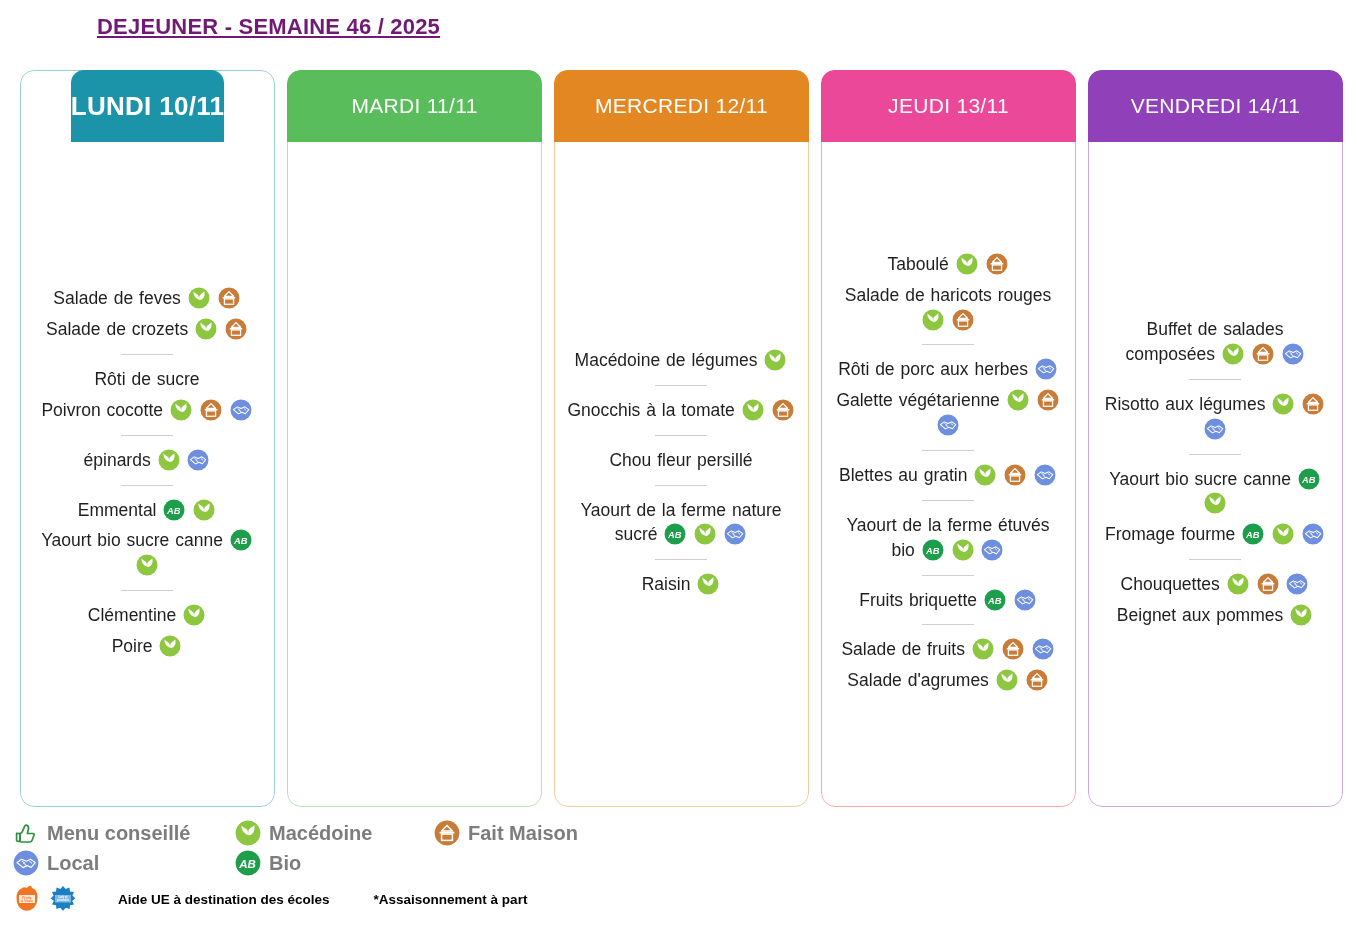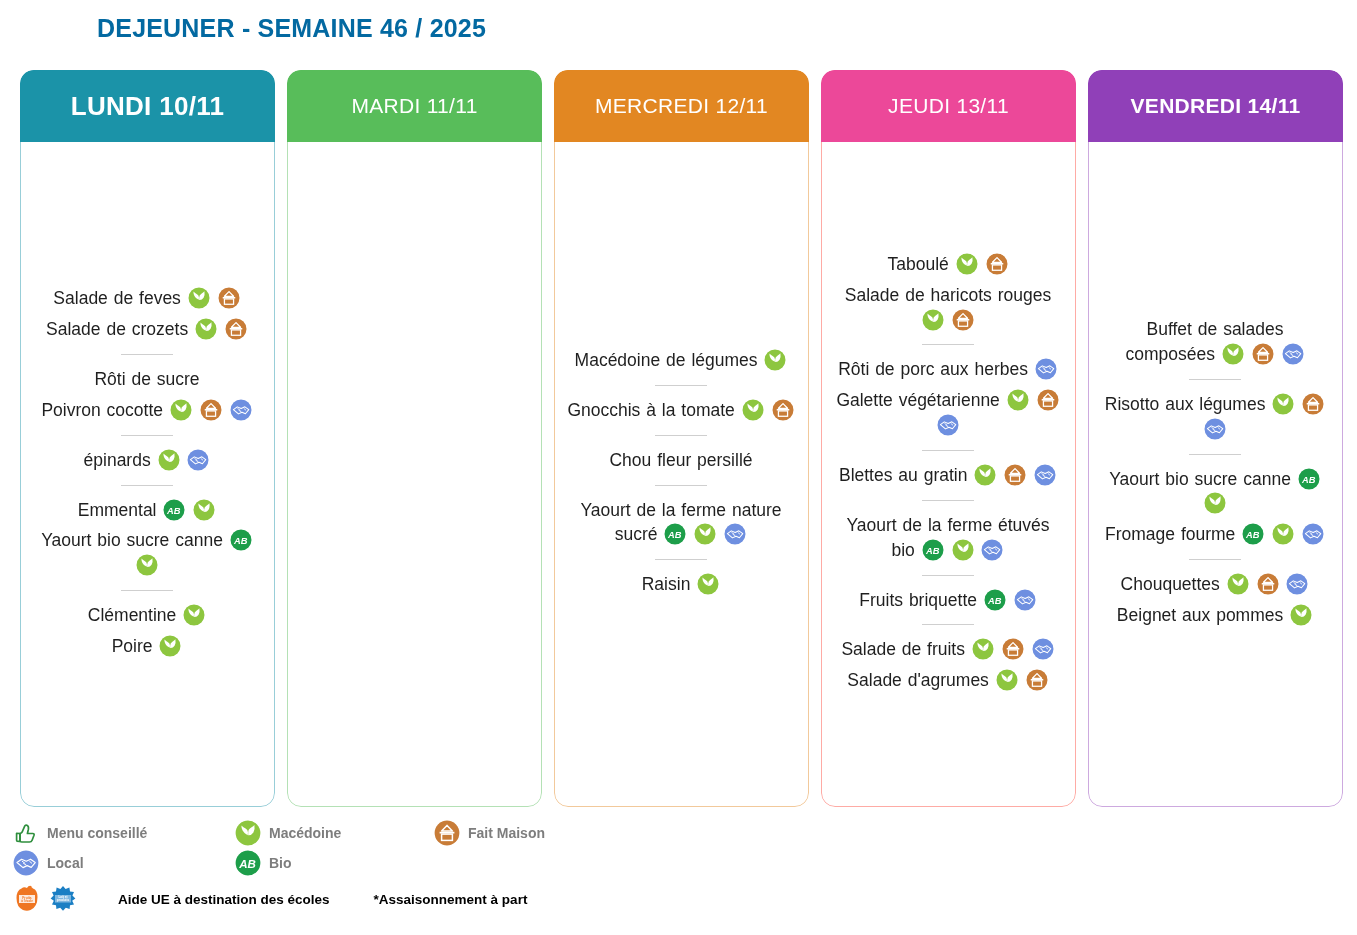--- a/index.html
+++ b/index.html
@@ -7,24 +7,25 @@
     margin: 0; padding: 0;
     width: 1357px; height: 935px;
     background: #ffffff;
     font-family: "Liberation Sans", sans-serif;
     overflow: hidden;
   }
 
   #page-title {
     position: absolute;
     left: 97px; top: 14px;
-    font-size: 25px;
+    font-size: 22px;
     font-weight: bold;
-    color: #0369a1;
+    color: #701a75;
     letter-spacing: 0.2px;
+    text-decoration: underline;
   }
 
   #week-grid {
     position: absolute;
     left: 20px; top: 70px;
     width: 1330px; height: 737px;
     display: flex;
     gap: 12px;
   }
 
@@ -113,21 +114,21 @@
     align-items: center;
     height: 30px;
   }
   .legend-item {
     display: flex;
     align-items: center;
     margin-right: 14px;
   }
   .legend-item .badge { width: 26px; height: 26px; vertical-align: middle; }
   .legend-label {
-    font-size: 14px;
+    font-size: 20px;
     font-weight: bold;
     color: #7d7d7d;
     margin-left: 7px;
   }
   .legend-item.w1 { width: 208px; }
   .legend-item.w2 { width: 185px; }
 
   .legend-row.small { height: 34px; margin-top: 4px; }
   .legend-small-label {
     font-size: 13.5px;
@@ -137,21 +138,21 @@
   .eu-logo { width: 30px; height: 30px; margin-right: 6px; display:block; }
   .spacer-40 { width: 44px; }
   .spacer-28 { width: 34px; }
 </style>
 </head>
 <body>
 
 <div id="page-title">DEJEUNER - SEMAINE 46 / 2025</div>
 
 <div id="week-grid">
-    <div class="day-card" style="color: rgb(27, 147, 168);">
+    <div class="day-card" style="color: rgb(27, 147, 168); align-items: center;">
       <div class="card-border"></div>
       <div class="day-header bold" style="background: rgb(27, 147, 168);">LUNDI 10/11</div>
       <div class="day-body">
         <div class="course">
           <div class="dish"><span>Salade de feves</span> <span class="badge"><svg viewBox="0 0 26 26">
                 <circle cx="13" cy="13" r="12.4" fill="#8dc63f"></circle>
                 <path d="M13.2 21.3 L13.2 12.4 Q13.2 9.2 16.2 7.6 Q18.6 6.3 19.4 5.1 Q20.2 9.6 18.4 12.6 Q16.5 15.6 13.2 15.3" fill="#ffffff"></path>
                 <path d="M12.7 15.2 Q9.3 13.7 7.6 10.5 Q6.3 8 6.4 5.4 Q8.4 7.5 10.6 8.6 Q12.8 9.7 13 12.3 Z" fill="#ffffff"></path>
               </svg></span> <span class="badge"><svg viewBox="0 0 26 26">
                 <circle cx="13" cy="13" r="12.4" fill="#c87c37"></circle>
@@ -407,21 +408,21 @@
                 <circle cx="13" cy="13" r="12.4" fill="#c87c37"></circle>
                 <path d="M13 5.4 L18.4 11 L7.6 11 Z" fill="none" stroke="#ffffff" stroke-width="1.5" stroke-linejoin="round"></path>
                 <rect x="7.6" y="14.1" width="10.8" height="6.3" fill="none" stroke="#ffffff" stroke-width="1.5"></rect>
                 <line x1="5.6" y1="12.6" x2="20.4" y2="12.6" stroke="#ffffff" stroke-width="1.8"></line>
               </svg></span></div>
         </div>
       </div>
     </div>
     <div class="day-card" style="color: rgb(144, 64, 184);">
       <div class="card-border"></div>
-      <div class="day-header" style="background: rgb(144, 64, 184); font-weight: bold;">VENDREDI 14/11</div>
+      <div class="day-header" style="background: rgb(144, 64, 184);">VENDREDI 14/11</div>
       <div class="day-body">
         <div class="course">
           <div class="dish"><span>Buffet de salades composées</span> <span class="badge"><svg viewBox="0 0 26 26">
                 <circle cx="13" cy="13" r="12.4" fill="#8dc63f"></circle>
                 <path d="M13.2 21.3 L13.2 12.4 Q13.2 9.2 16.2 7.6 Q18.6 6.3 19.4 5.1 Q20.2 9.6 18.4 12.6 Q16.5 15.6 13.2 15.3" fill="#ffffff"></path>
                 <path d="M12.7 15.2 Q9.3 13.7 7.6 10.5 Q6.3 8 6.4 5.4 Q8.4 7.5 10.6 8.6 Q12.8 9.7 13 12.3 Z" fill="#ffffff"></path>
               </svg></span> <span class="badge"><svg viewBox="0 0 26 26">
                 <circle cx="13" cy="13" r="12.4" fill="#c87c37"></circle>
                 <path d="M13 5.4 L18.4 11 L7.6 11 Z" fill="none" stroke="#ffffff" stroke-width="1.5" stroke-linejoin="round"></path>
                 <rect x="7.6" y="14.1" width="10.8" height="6.3" fill="none" stroke="#ffffff" stroke-width="1.5"></rect>

